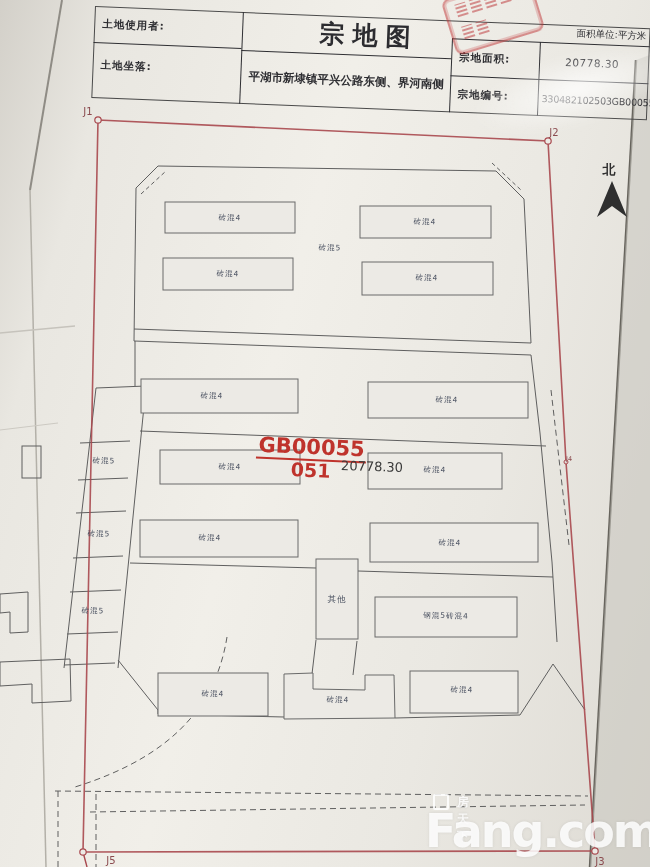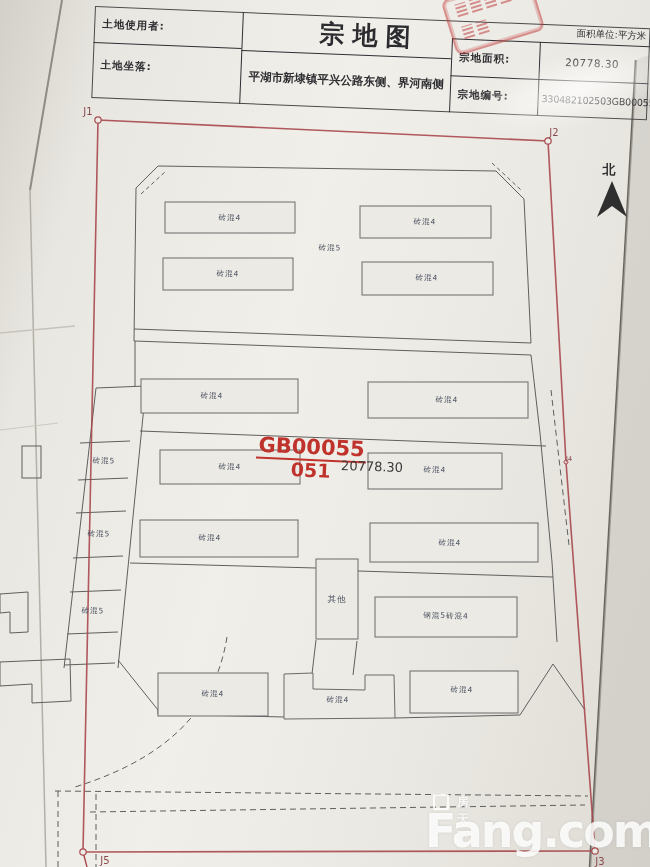--- a/index.html
+++ b/index.html
@@ -190,21 +190,21 @@
   <div class="blab" style="left:99px;top:534px;">砖混5</div>
   <div class="blab" style="left:93px;top:611px;">砖混5</div>
   <div class="blab" style="left:213px;top:694px;">砖混4</div>
   <div class="blab" style="left:338px;top:700px;">砖混4</div>
   <div class="blab" style="left:462px;top:690px;">砖混4</div>
 
   <div class="jlab" style="left:88px;top:111px;">J1</div>
   <div class="jlab" style="left:554px;top:132px;">J2</div>
   <div class="jlab" style="left:600px;top:861px;">J3</div>
   <div class="jlab" style="left:569px;top:459px;font-size:6.5px;">J4</div>
-  <div class="jlab" style="left:105px;top:860px;">J5</div>
+  <div class="jlab" style="left:111px;top:860px;">J5</div>
 
   <div class="north">北</div>
 
   <div class="pcode">
     <div class="l1">GB00055</div>
     <div class="l2">051</div>
   </div>
   <div class="parea">20778.30</div>
 
   <div class="wm">

